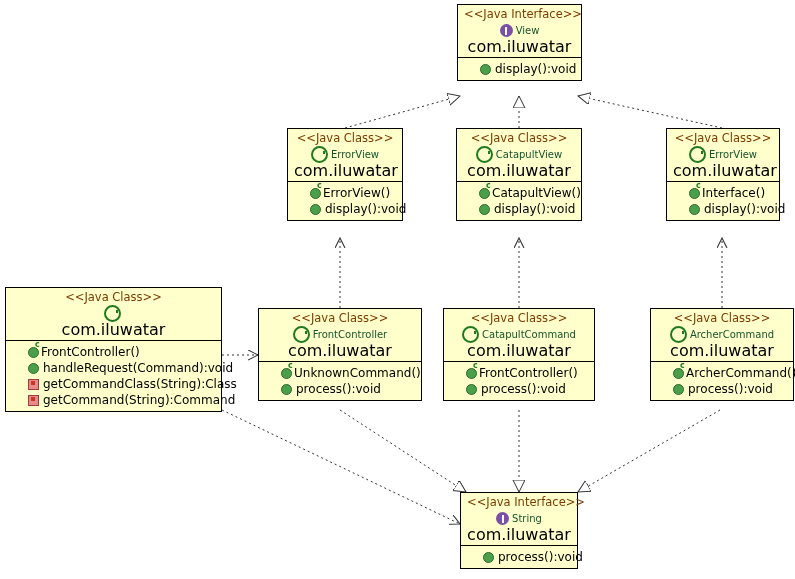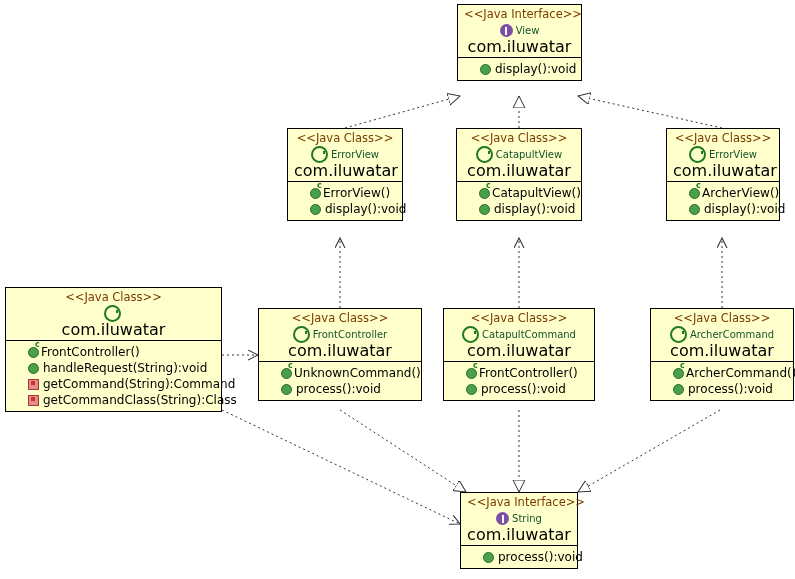--- a/index.html
+++ b/index.html
@@ -261,21 +261,21 @@
         <span class="node-title">ErrorView</span>
       </div>
       <div class="package">com.iluwatar</div>
     </div>
     <div class="divider"></div>
     <div class="node-members">
       <div class="member">
         <span class="ico ico-ctor">
             <span class="sup">c</span>
           </span>
-        <span class="member-text">ArcherView()</span>
+        <span class="member-text">Interface()</span>
       </div>
       <div class="member">
         <span class="ico ico-pub"></span>
         <span class="member-text">display():void</span>
       </div>
     </div>
   </div>
 
   <div class="node" style="left:5px; top:287px; width:217px;">
     <div class="node-head">
@@ -288,30 +288,30 @@
     <div class="divider"></div>
     <div class="node-members">
       <div class="member">
         <span class="ico ico-ctor">
             <span class="sup">c</span>
           </span>
         <span class="member-text">FrontController()</span>
       </div>
       <div class="member">
         <span class="ico ico-pub"></span>
-        <span class="member-text">handleRequest(String):void</span>
+        <span class="member-text">handleRequest(Command):void</span>
+      </div>
+      <div class="member">
+        <span class="ico ico-priv"></span>
+        <span class="member-text">getCommandClass(String):Class</span>
       </div>
       <div class="member">
         <span class="ico ico-priv"></span>
         <span class="member-text">getCommand(String):Command</span>
       </div>
-      <div class="member">
-        <span class="ico ico-priv"></span>
-        <span class="member-text">getCommandClass(String):Class</span>
-      </div>
     </div>
   </div>
 
   <div class="node" style="left:258px; top:308px; width:164px;">
     <div class="node-head">
       <div class="stereotype">&lt;&lt;Java Class&gt;&gt;</div>
       <div class="title-row">
         <span class="ico ico-class"></span>
         <span class="node-title">FrontController</span>
       </div>

